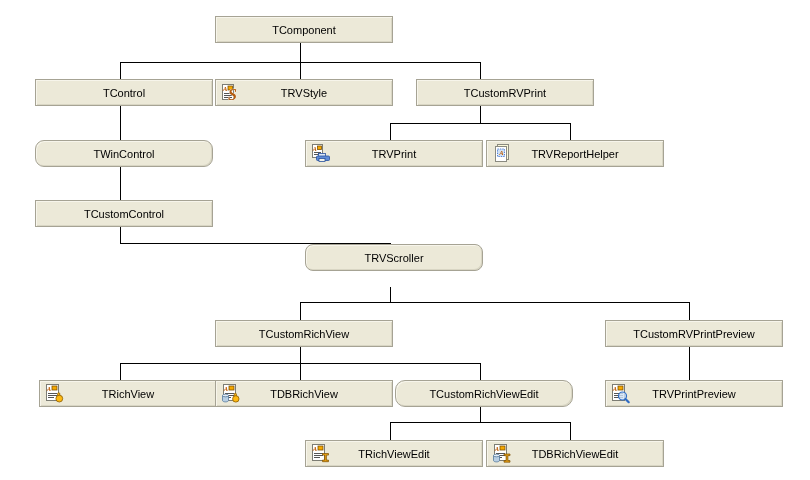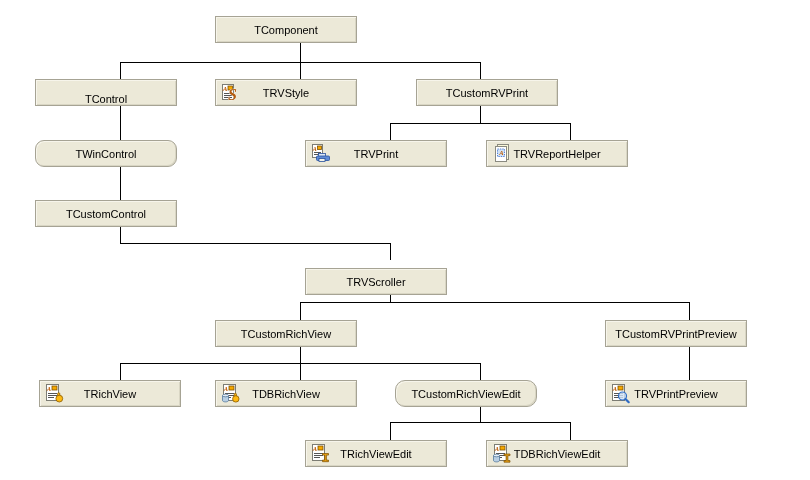--- a/index.html
+++ b/index.html
@@ -3,40 +3,40 @@
 <meta charset="utf-8">
 <style>
   html,body{margin:0;padding:0;}
   body{
     width:810px;height:480px;background:#ffffff;
     font-family:"Liberation Sans",sans-serif;position:relative;overflow:hidden;
   }
   .stage{position:absolute;left:0;top:0;width:810px;height:480px;}
   .edges{position:absolute;left:0;top:0;width:810px;height:480px;}
   .node{
-    position:absolute;width:142px;height:27px;box-sizing:border-box;
+    position:absolute;width:178px;height:27px;box-sizing:border-box;
     background:#ece9d8;border:1px solid #a6a394;
     box-shadow:inset 1px 1px 0 #f7f5eb, inset -1px -1px 0 #d9d6c4;
     display:flex;align-items:center;justify-content:center;
     font-size:11px;color:#000;cursor:pointer;
   }
   .node .lbl{white-space:nowrap;}
   .icon{position:absolute;left:5px;top:3px;width:20px;height:20px;}
   .icon svg{display:block;width:20px;height:20px;}
 
   
   #n-tcomponent{left:215px;top:16px;}
-  #n-tcontrol{left:35px;top:79px;align-items:flex-end;}
+  #n-tcontrol{left:35px;top:79px;}
   #n-trvstyle{left:215px;top:79px;}
   #n-tcustomrvprint{left:416px;top:79px;}
   #n-twincontrol{left:35px;top:140px;border-radius:9px;}
   #n-trvprint{left:305px;top:140px;}
   #n-trvreporthelper{left:486px;top:140px;}
   #n-tcustomcontrol{left:35px;top:200px;}
-  #n-trvscroller{left:305px;top:268px;}
+  #n-trvscroller{left:305px;top:244px;border-radius:8px;}
   #n-tcustomrichview{left:215px;top:320px;}
   #n-tcustomrvprintpreview{left:605px;top:320px;}
   #n-trichview{left:30px;top:380px;margin-left:9px;}
   #n-tdbrichview{left:215px;top:380px;}
   #n-tcustomrichviewedit{left:395px;top:380px;border-radius:10px;}
   #n-trvprintpreview{left:605px;top:380px;}
   #n-trichviewedit{left:305px;top:440px;}
   #n-tdbrichviewedit{left:486px;top:440px;}
 </style>
 </head>

